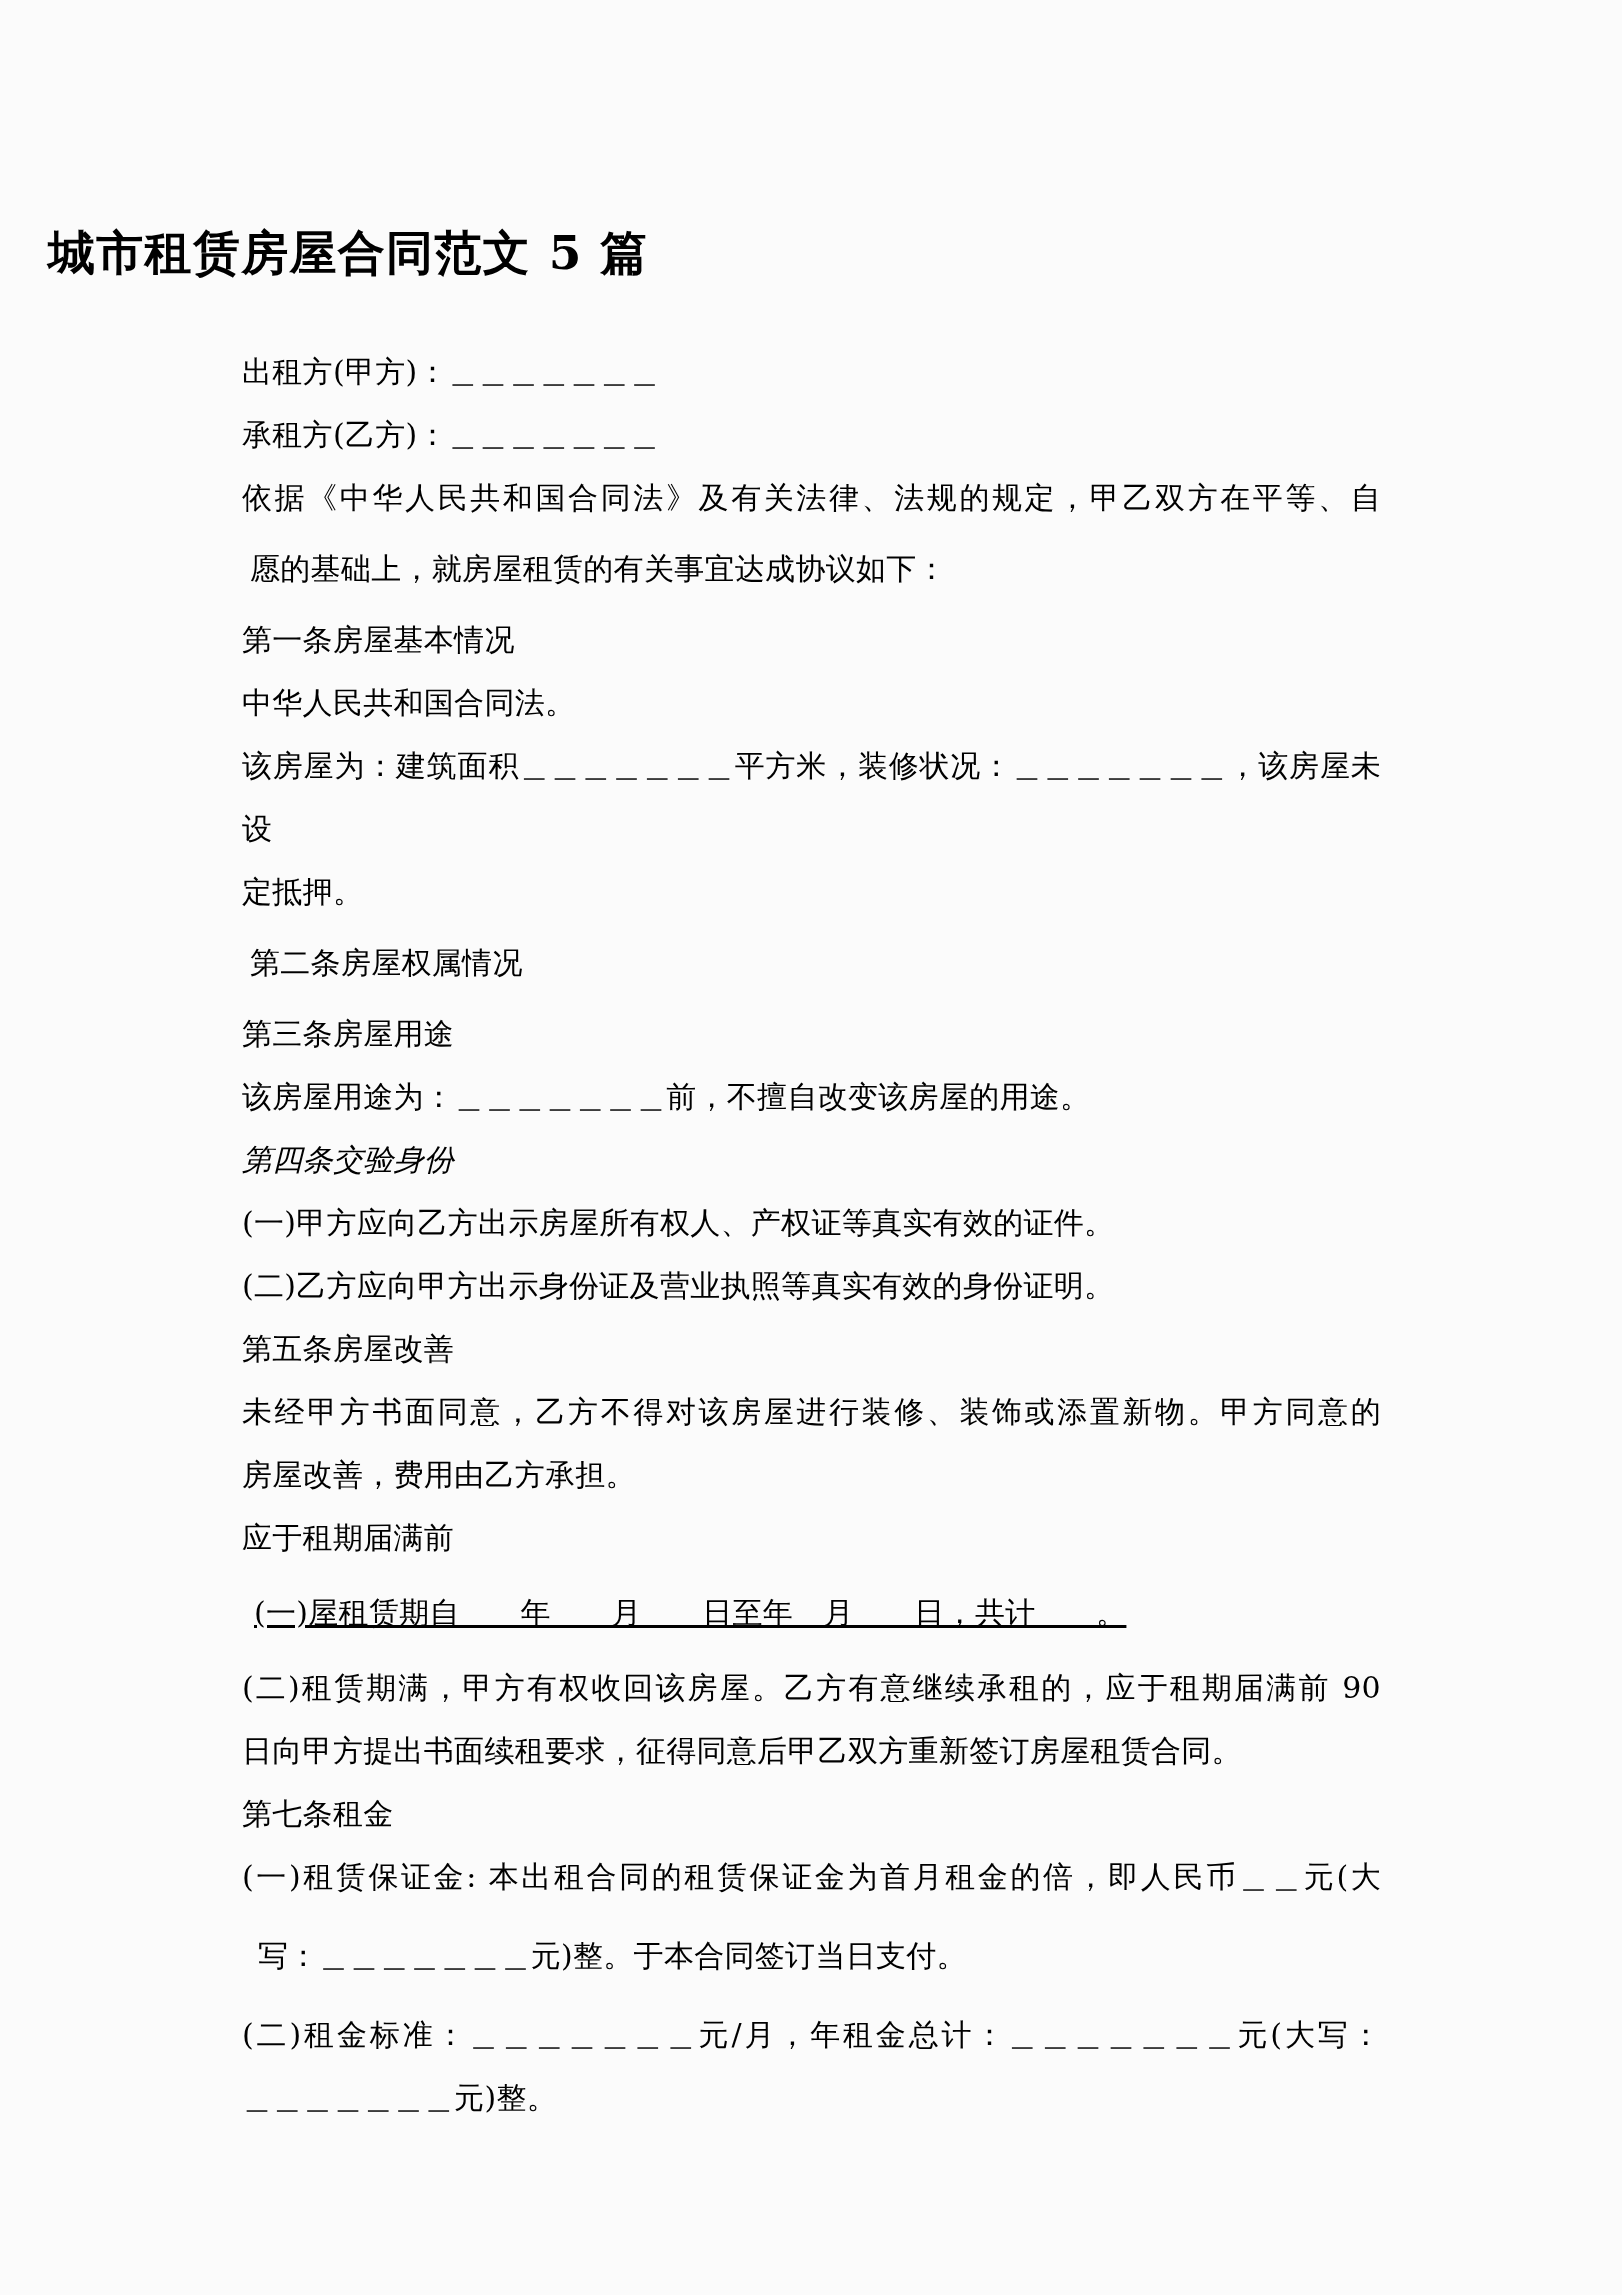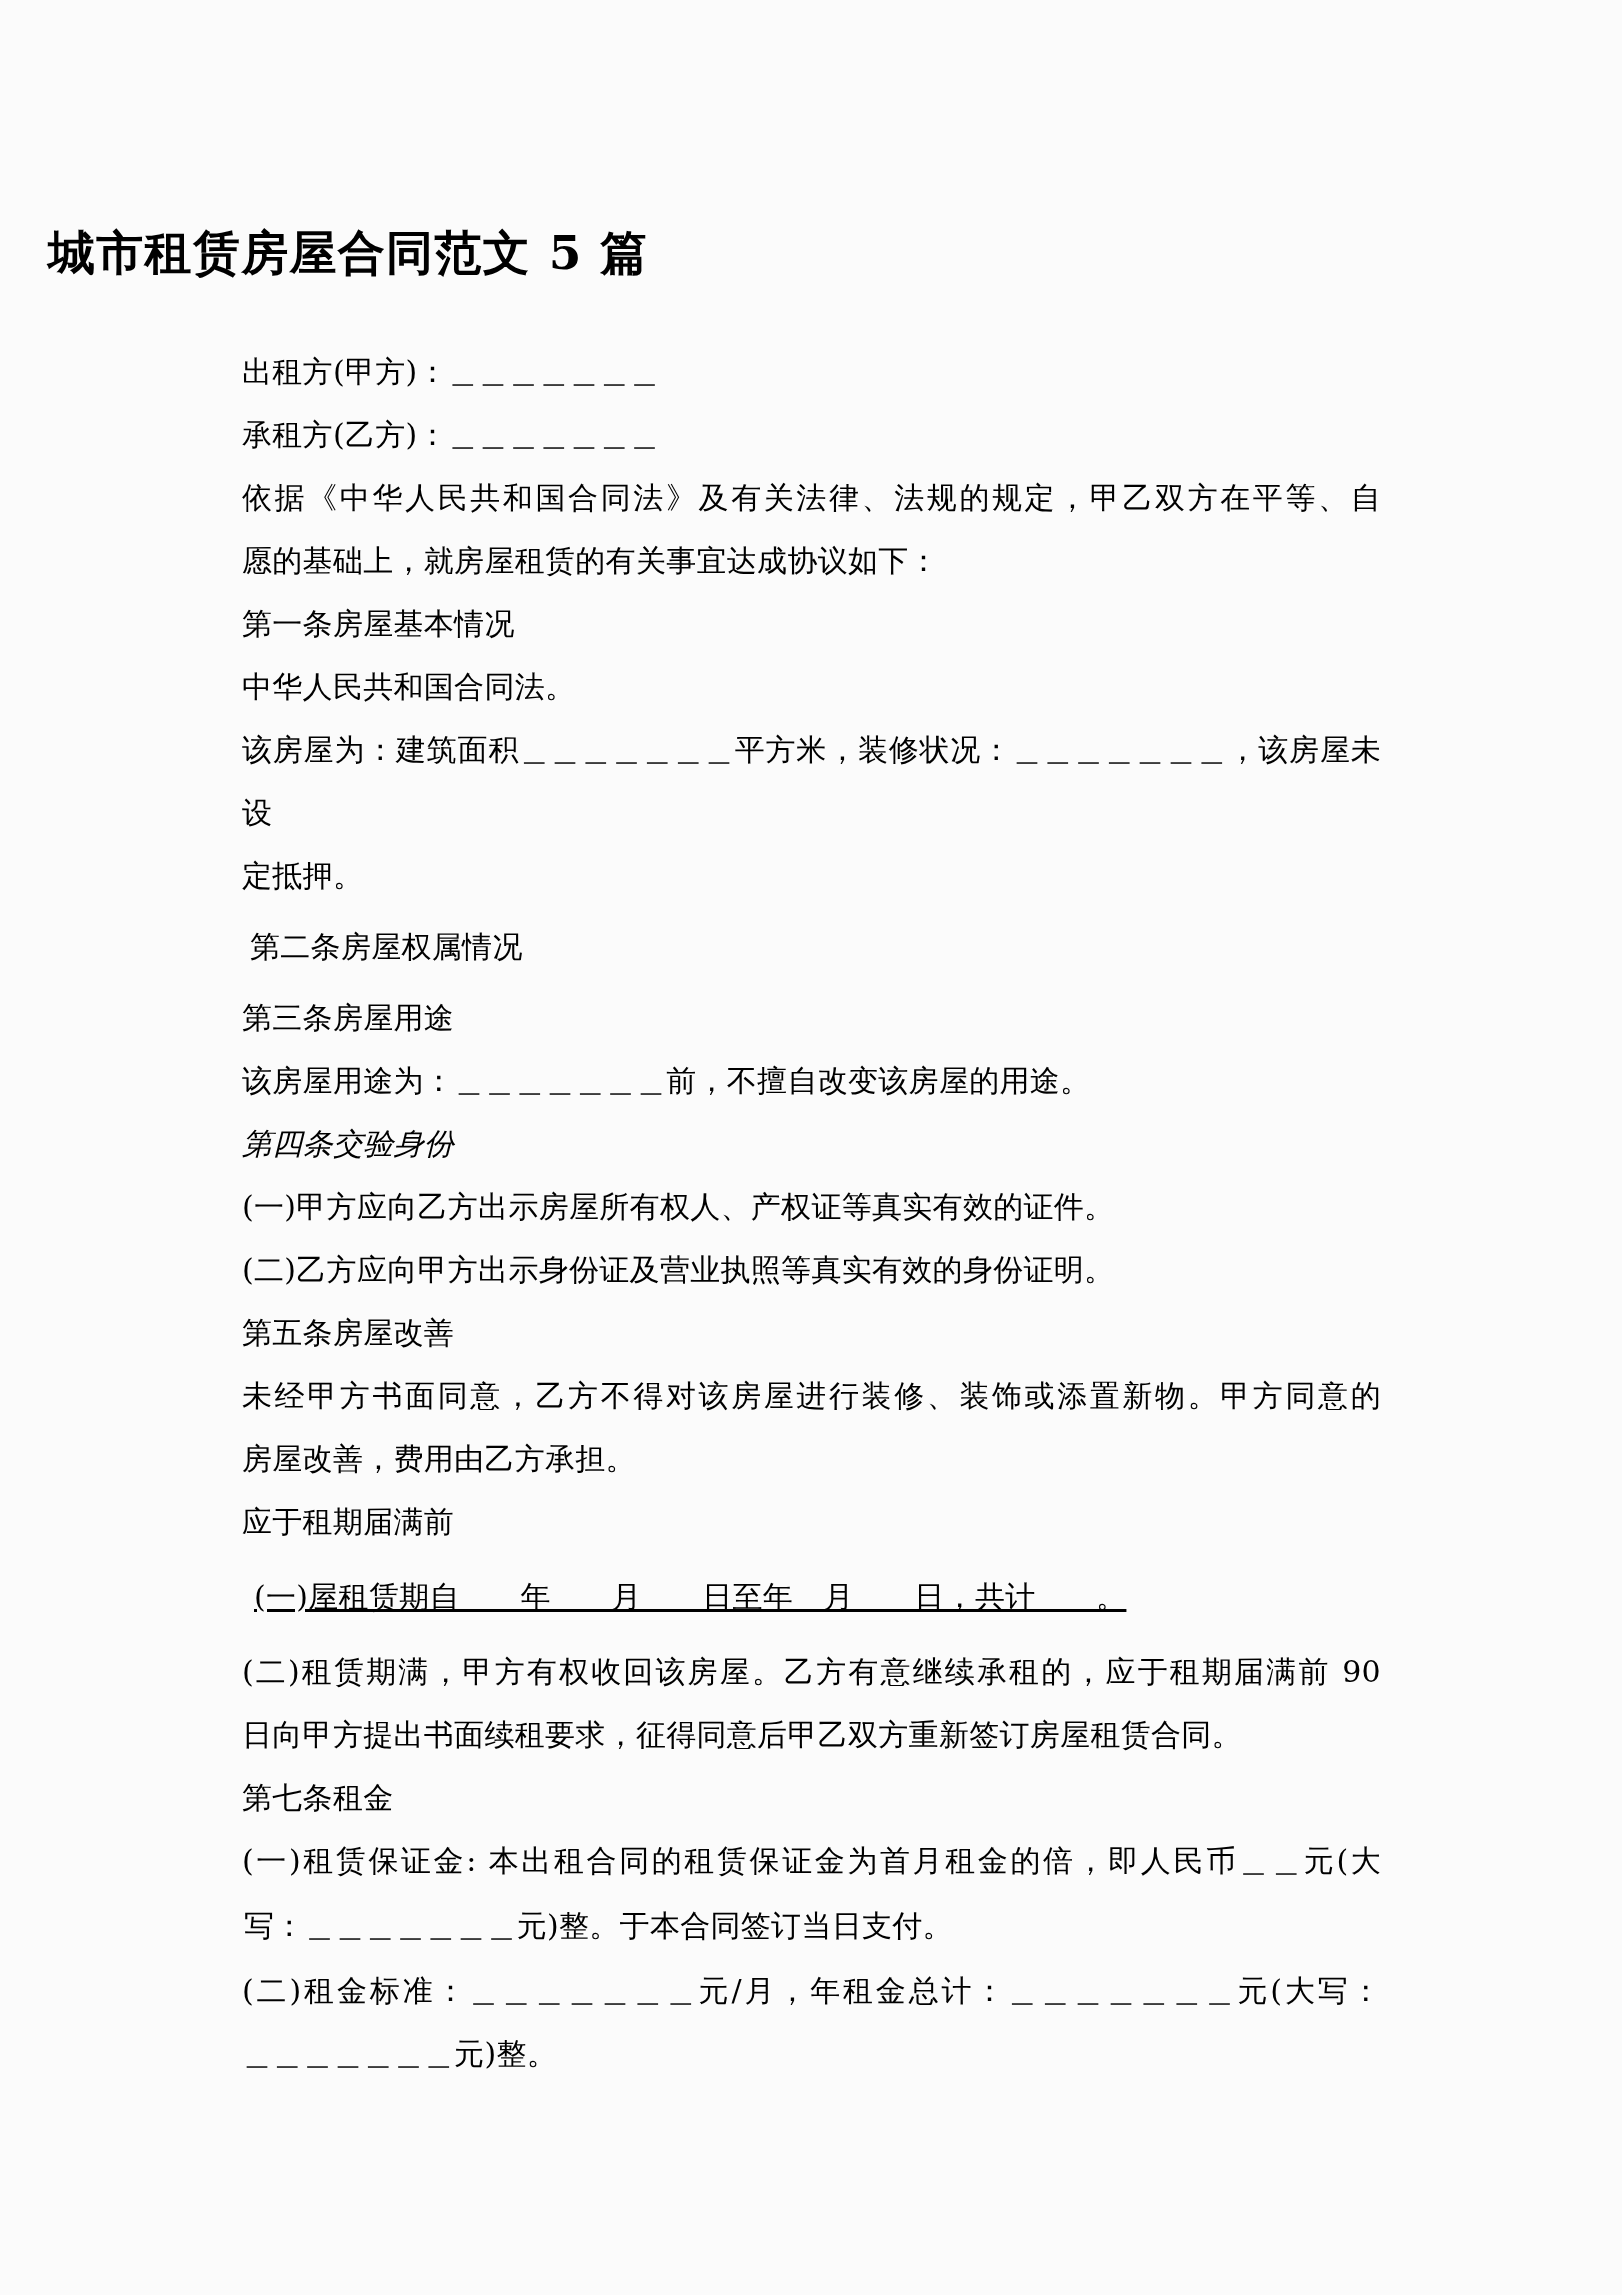--- a/index.html
+++ b/index.html
@@ -60,39 +60,39 @@
 <body>
 
 <div class="page">
 
   <h1 class="doc-title">城市租赁房屋合同范文 5 篇</h1>
 
   <div class="body-block">
       <p class="line last" style="margin: 0px;">出租方(甲方)：＿＿＿＿＿＿＿</p>
       <p class="line last" style="margin: 0px;">承租方(乙方)：＿＿＿＿＿＿＿</p>
       <p class="line justified" style="margin: 0px;">依据《中华人民共和国合同法》及有关法律、法规的规定，甲乙双方在平等、自</p>
-      <p class="line last" style="margin: 0px;">愿的基础上，就房屋租赁的有关事宜达成协议如下：</p>
+      <p class="line last" style="margin: 8px;">愿的基础上，就房屋租赁的有关事宜达成协议如下：</p>
       <p class="line last" style="margin: 0px;">第一条房屋基本情况</p>
       <p class="line last" style="margin: 0px;">中华人民共和国合同法。</p>
       <p class="line justified" style="margin: 0px;">该房屋为：建筑面积＿＿＿＿＿＿＿平方米，装修状况：＿＿＿＿＿＿＿，该房屋未设</p>
       <p class="line last" style="margin: 0px;">定抵押。</p>
       <p class="line last" style="margin: 8px;">第二条房屋权属情况</p>
       <p class="line last" style="margin: 0px;">第三条房屋用途</p>
       <p class="line last" style="margin: 0px;">该房屋用途为：＿＿＿＿＿＿＿前，不擅自改变该房屋的用途。</p>
       <p class="line last" style="margin: 0px; font-style: italic;">第四条交验身份</p>
       <p class="line last" style="margin: 0px;">(一)甲方应向乙方出示房屋所有权人、产权证等真实有效的证件。</p>
       <p class="line last" style="margin: 0px;">(二)乙方应向甲方出示身份证及营业执照等真实有效的身份证明。</p>
       <p class="line last" style="margin: 0px;">第五条房屋改善</p>
       <p class="line justified" style="margin: 0px;">未经甲方书面同意，乙方不得对该房屋进行装修、装饰或添置新物。甲方同意的</p>
       <p class="line last" style="margin: 0px;">房屋改善，费用由乙方承担。</p>
       <p class="line last" style="margin: 0px;">应于租期届满前</p>
       <p class="line last" style="margin: 12px; text-decoration: underline;">(一)屋租赁期自＿＿年＿＿月＿＿日至年＿月＿＿日，共计＿＿。</p>
       <p class="line justified" style="margin: 0px;">(二)租赁期满，甲方有权收回该房屋。乙方有意继续承租的，应于租期届满前 90</p>
       <p class="line last" style="margin: 0px;">日向甲方提出书面续租要求，征得同意后甲乙双方重新签订房屋租赁合同。</p>
       <p class="line last" style="margin: 0px;">第七条租金</p>
       <p class="line justified" style="margin: 0px;">(一)租赁保证金: 本出租合同的租赁保证金为首月租金的倍，即人民币＿＿元(大</p>
-      <p class="line last" style="margin: 2px;">写：＿＿＿＿＿＿＿元)整。于本合同签订当日支付。</p>
+      <p class="line last" style="margin: 16px;">写：＿＿＿＿＿＿＿元)整。于本合同签订当日支付。</p>
       <p class="line justified" style="margin: 0px;">(二)租金标准：＿＿＿＿＿＿＿元/月，年租金总计：＿＿＿＿＿＿＿元(大写：</p>
       <p class="line last" style="margin: 0px;">＿＿＿＿＿＿＿元)整。</p>
     </div>
 
 </div>
 
 
 </body></html>

